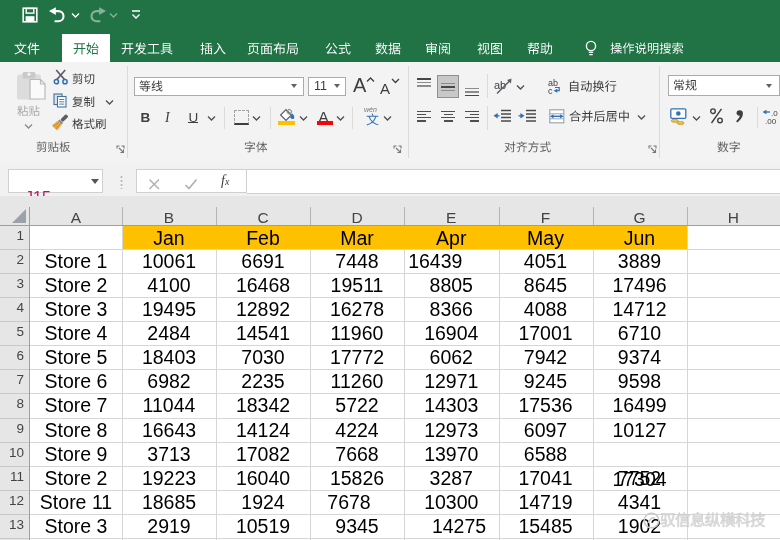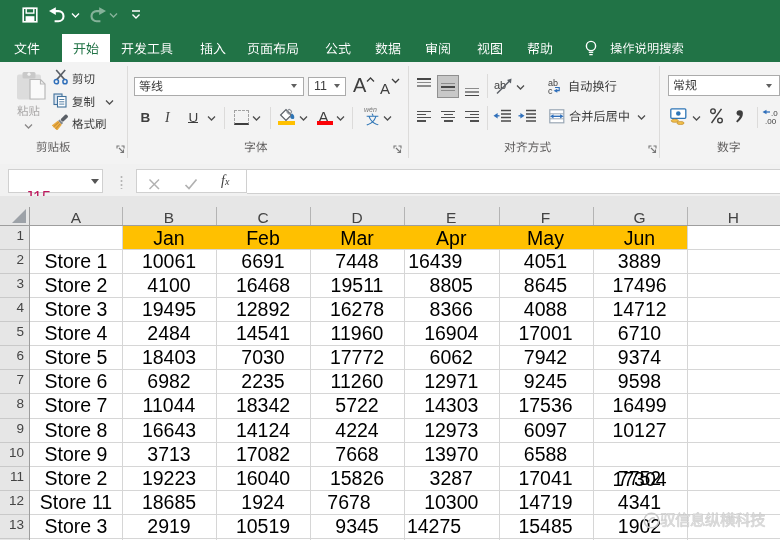--- a/index.html
+++ b/index.html
@@ -632,21 +632,21 @@
 <div class="abs cell" style="left:122.0px;top:489.7px;width:94.0px;height:24.1px;line-height:24.1px">18685</div>
 <div class="abs cell" style="left:216.0px;top:489.7px;width:94.0px;height:24.1px;line-height:24.1px">1924</div>
 <div class="abs cell" style="left:302px;top:489.7px;width:94.0px;height:24.1px;line-height:24.1px">7678</div>
 <div class="abs cell" style="left:404.0px;top:489.7px;width:94.5px;height:24.1px;line-height:24.1px">10300</div>
 <div class="abs cell" style="left:498.5px;top:489.7px;width:94.0px;height:24.1px;line-height:24.1px">14719</div>
 <div class="abs cell" style="left:592.5px;top:489.7px;width:94.0px;height:24.1px;line-height:24.1px">4341</div>
 <div class="abs cell" style="left:30.0px;top:513.8px;width:92.0px;height:24.1px;line-height:24.1px">Store 3</div>
 <div class="abs cell" style="left:122.0px;top:513.8px;width:94.0px;height:24.1px;line-height:24.1px">2919</div>
 <div class="abs cell" style="left:216.0px;top:513.8px;width:94.0px;height:24.1px;line-height:24.1px">10519</div>
 <div class="abs cell" style="left:310.0px;top:513.8px;width:94.0px;height:24.1px;line-height:24.1px">9345</div>
-<div class="abs cell" style="left:384px;top:513.8px;width:100px;height:24.1px;line-height:24.1px">14275</div>
+<div class="abs cell" style="left:409px;top:513.8px;width:100px;height:24.1px;line-height:24.1px">14275</div>
 <div class="abs cell" style="left:498.5px;top:513.8px;width:94.0px;height:24.1px;line-height:24.1px">15485</div>
 <div class="abs cell" style="left:592.5px;top:513.8px;width:94.0px;height:24.1px;line-height:24.1px">1902</div>
 <div class="abs" style="left:0;top:0">
     <svg style="position:absolute;left:660.0px;top:512.0px" width="106.0" height="16.4" stroke="#b3b3b3" stroke-width="6" paint-order="stroke" stroke-opacity="0.55">
       <g fill="#d9d9d9" transform="translate(0,13.64) scale(0.1550)">
         <use href="#u9a6d" x="0"></use>
         <use href="#u4fe1" x="97"></use>
         <use href="#u606f" x="194"></use>
         <use href="#u7eb5" x="290"></use>
         <use href="#u6a2a" x="387"></use>

